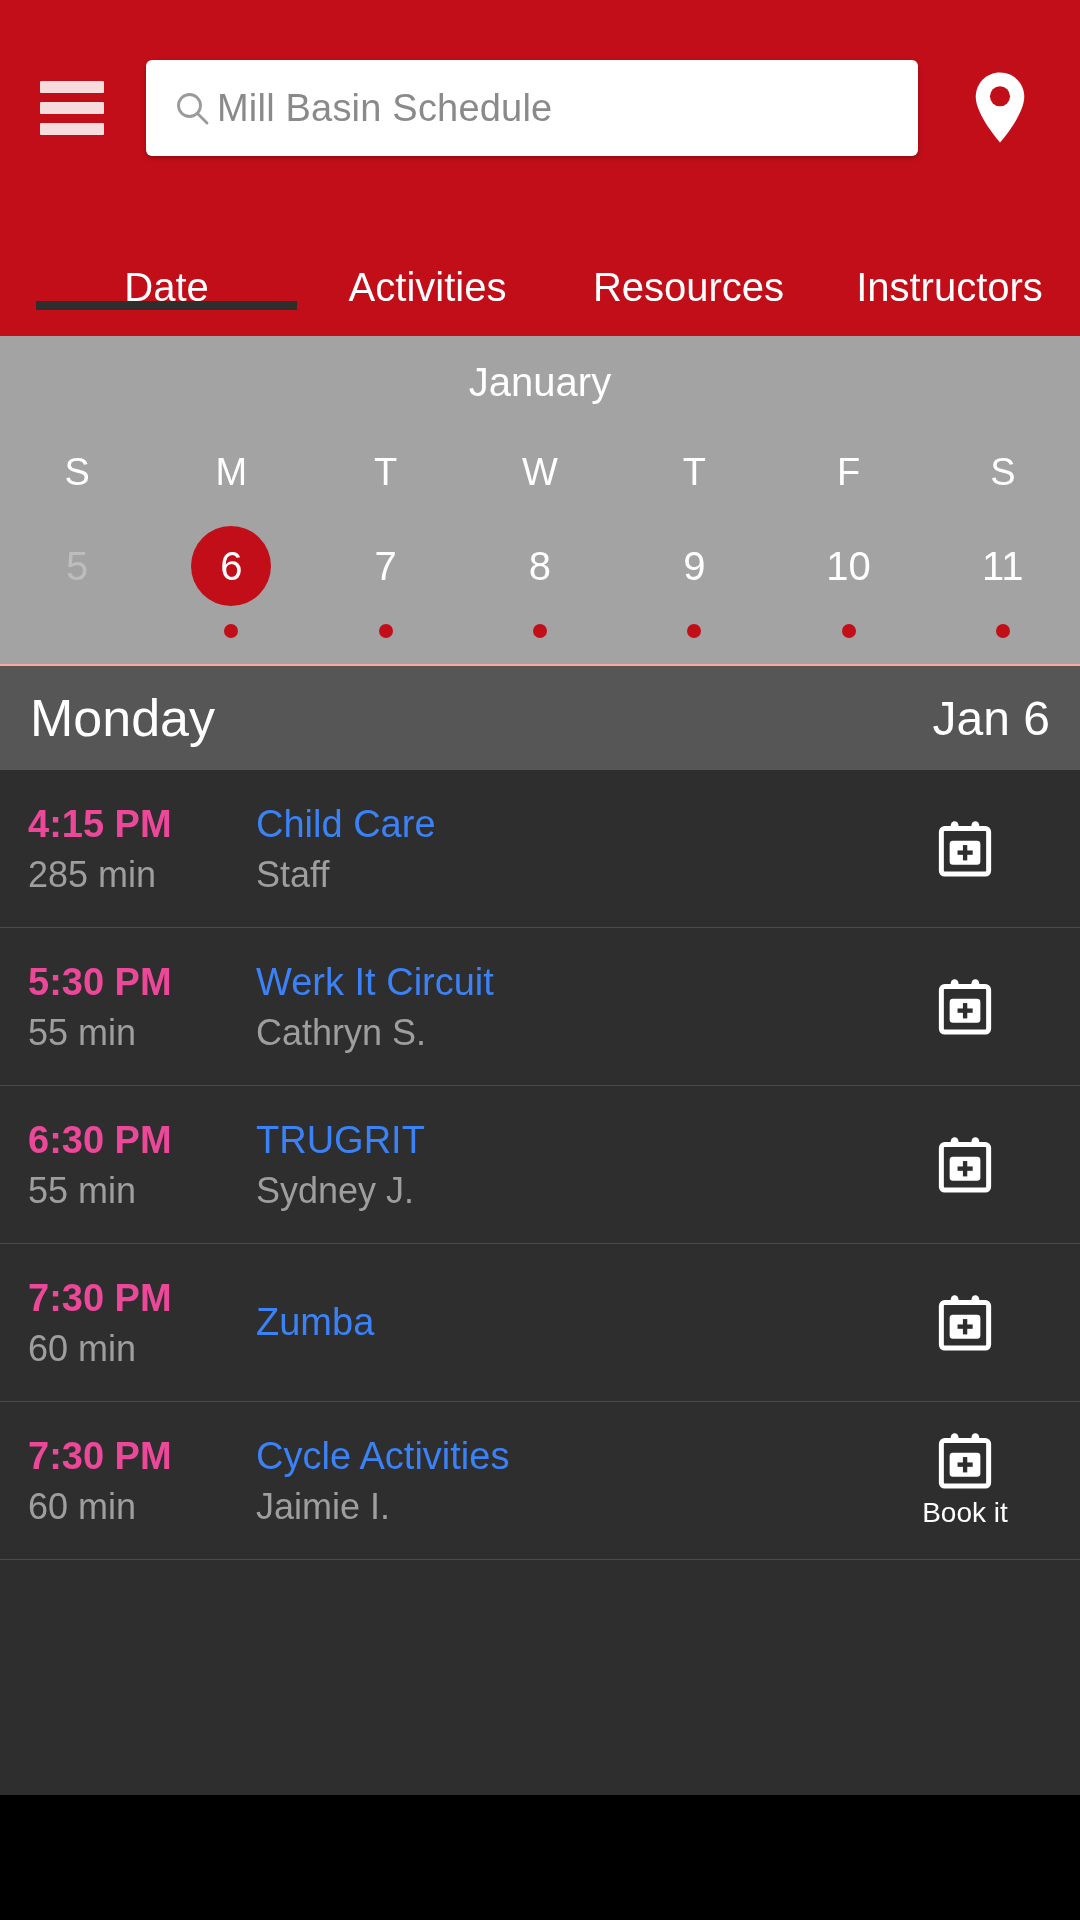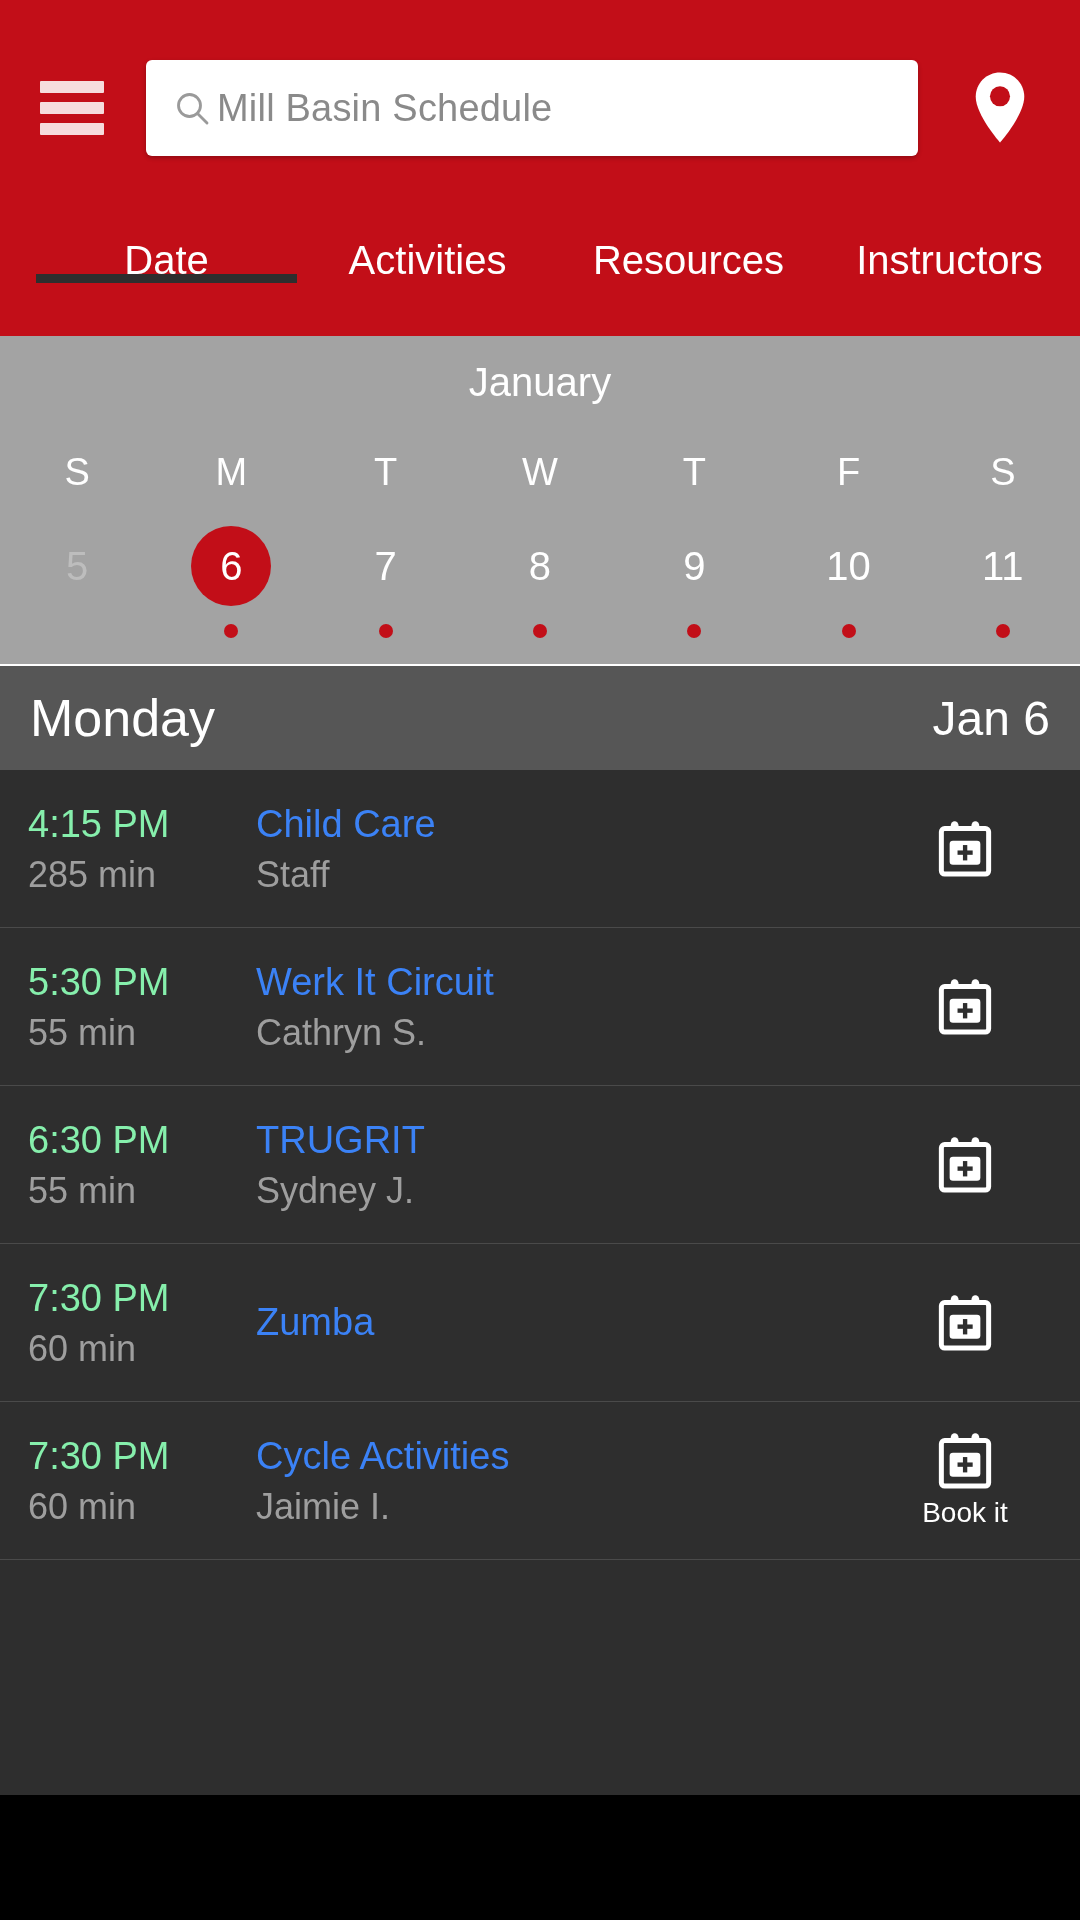--- a/index.html
+++ b/index.html
@@ -58,21 +58,21 @@
     width:80px; height:90px;
     display:flex; align-items:center; justify-content:center;
     margin-left:14px;
     cursor:pointer;
   }
 
   
   .tabs {
     display:flex;
     height:120px;
-    align-items:flex-start;
+    align-items:center;
     position:relative;
     padding-left:36px;
   }
   .tab {
     flex:1 1 0;
     text-align:center;
     color:#fff;
     font-size:40px;
     padding-top:22px;
     position:relative;
@@ -123,38 +123,38 @@
     margin-top:18px;
   }
   .cal-dot.hidden { visibility:hidden; }
 
   
   .day-header {
     background:#565656;
     height:106px;
     display:flex; align-items:center; justify-content:space-between;
     padding:0 30px;
-    border-top:2px solid #ffffff;
+    border-top:2px solid #fca5a5;
   }
   .day-header .dayname { color:#fff; font-size:52px; }
   .day-header .daydate { color:#fff; font-size:48px; }
 
   
   .schedule { background:#2e2e2e; }
   .row {
     display:flex;
     align-items:center;
     height:158px;
     padding:0 30px 0 28px;
     border-bottom:1px solid #4a4a4a;
     cursor:pointer;
   }
   .row:first-child { border-top:none; }
   .row-time { width:228px; flex:0 0 auto; }
-  .row-time .t1 { color:#86efac; font-size:38px; line-height:1.16; }
+  .row-time .t1 { color:#ec4899; font-size:38px; line-height:1.16;font-weight:bold; }
   .row-time .t2 { color:#9e9e9e; font-size:36px; line-height:1.16; margin-top:8px; }
   .row-main { flex:1 1 auto; }
   .row-main .m1 { color:#3b82f6; font-size:38px; line-height:1.16; }
   .row-main .m2 { color:#9e9e9e; font-size:36px; line-height:1.16; margin-top:8px; }
   .row-action {
     flex:0 0 auto;
     width:170px;
     display:flex; flex-direction:column; align-items:center; justify-content:center;
     cursor:pointer;
   }

